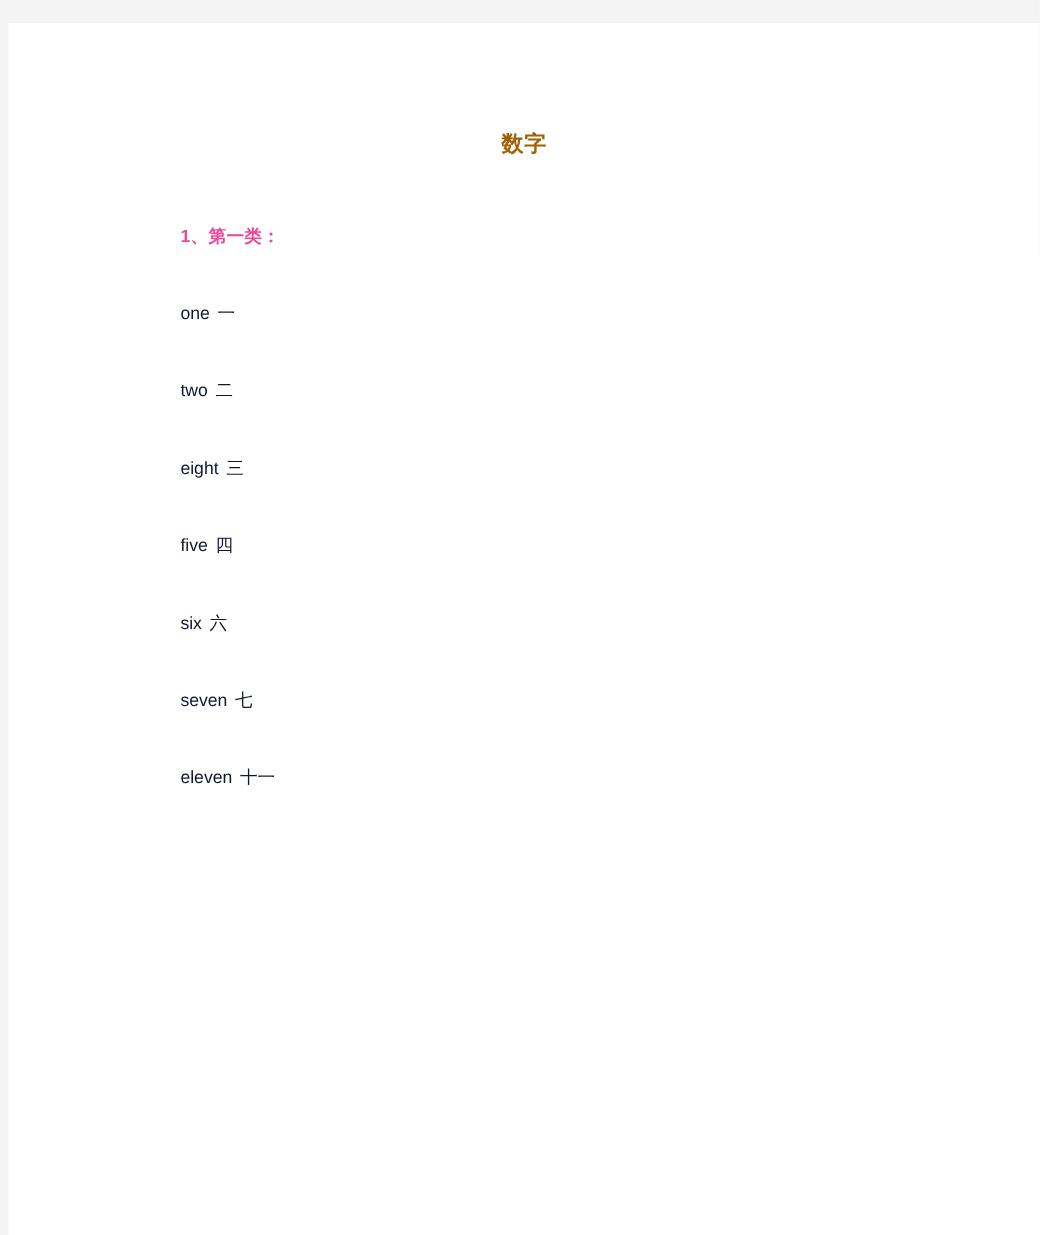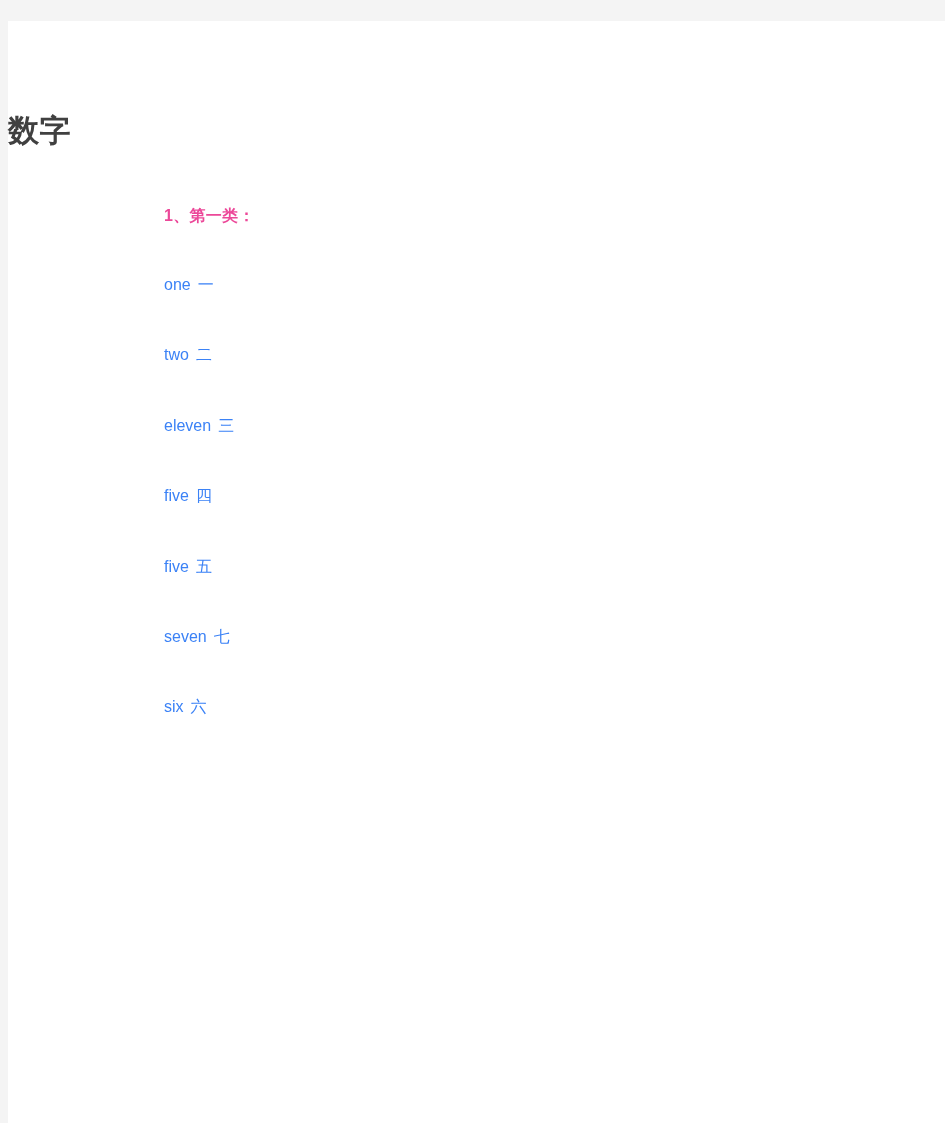--- a/index.html
+++ b/index.html
@@ -39,23 +39,24 @@
     width: 937px;
     height: 1102px;
     padding: 0;
   }
 
   .doc-title {
     position: absolute;
     left: 0;
     top: 93px;
     width: 937px;
-    font-size: 31px;
+    text-align: center;
+    font-size: 20px;
     font-weight: bold;
-    color: #404040;
+    color: #a16207;
     letter-spacing: 0.5px;
     line-height: 34px;
   }
 
   .section-heading {
     position: absolute;
     left: 156px;
     top: 181px;
     font-size: 16px;
     font-weight: bold;
@@ -70,21 +71,21 @@
     top: 252px;
     width: 600px;
     margin: 0;
     padding: 0;
     list-style: none;
   }
 
   .term-item {
     height: 70.4px;
     font-size: 16px;
-    color: #3b82f6;
+    color: #0f172a;
     line-height: 24px;
     white-space: nowrap;
   }
 
   .term-en {
     font-family: "Liberation Sans", "DejaVu Sans", sans-serif;
   }
 
   .term-zh {
     font-family: "DejaVu Sans", "Liberation Sans", sans-serif;
@@ -103,31 +104,31 @@
       <div class="section-heading">1、第一类：</div>
 
       <ul class="term-list">
         <li class="term-item">
           <span class="term-en">one</span><span class="term-zh">一</span>
         </li>
         <li class="term-item">
           <span class="term-en">two</span><span class="term-zh">二</span>
         </li>
         <li class="term-item">
-          <span class="term-en">eleven</span><span class="term-zh">三</span>
+          <span class="term-en">eight</span><span class="term-zh">三</span>
         </li>
         <li class="term-item">
           <span class="term-en">five</span><span class="term-zh">四</span>
         </li>
         <li class="term-item">
-          <span class="term-en">five</span><span class="term-zh">五</span>
+          <span class="term-en">six</span><span class="term-zh">六</span>
         </li>
         <li class="term-item">
           <span class="term-en">seven</span><span class="term-zh">七</span>
         </li>
         <li class="term-item">
-          <span class="term-en">six</span><span class="term-zh">六</span>
+          <span class="term-en">eleven</span><span class="term-zh">十一</span>
         </li>
       </ul>
 
     </div>
   </div>
 </div>
 
 </body></html>

